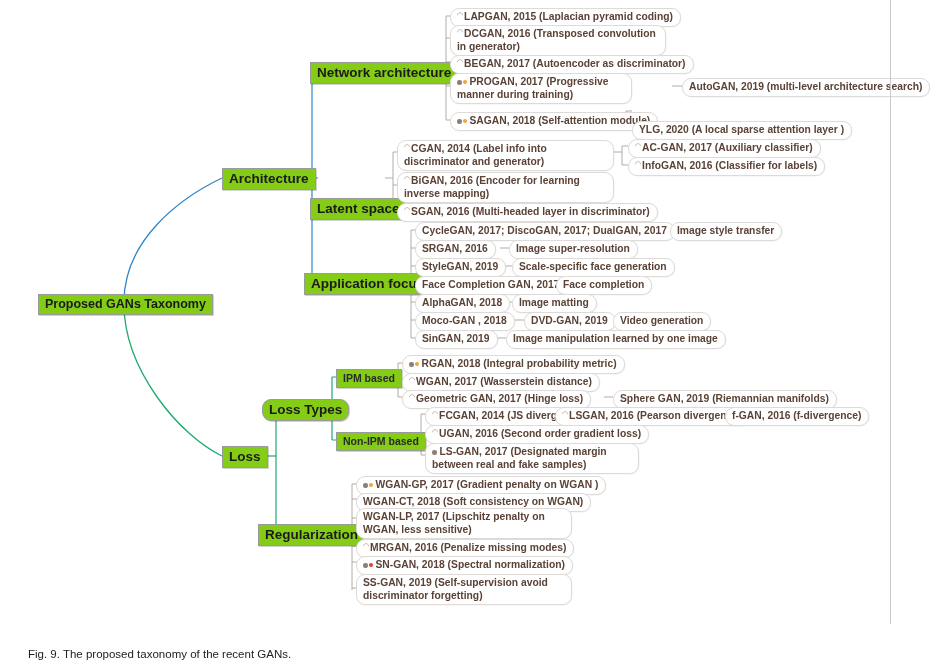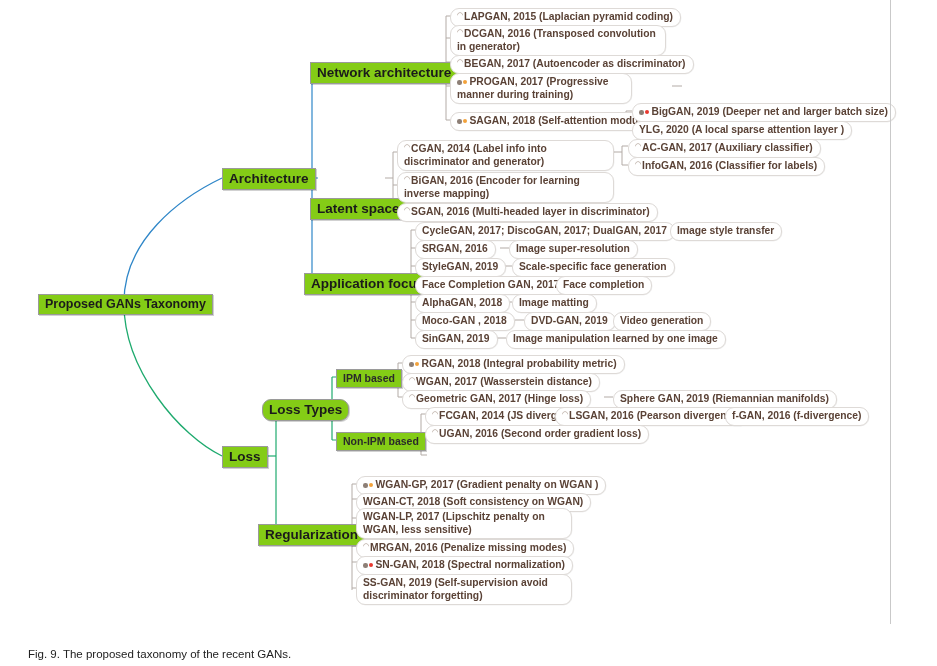--- a/index.html
+++ b/index.html
@@ -147,28 +147,28 @@
   </div>
 
   <div class="node pill" style="left:450px;top:55px;">
     <span class="glyph">◠</span><span>BEGAN, 2017 (Autoencoder as discriminator)</span>
   </div>
 
   <div class="node pill wrap" style="left:450px;top:73px;width:182px;">
     <span class="ic"><span class="dot gy"></span><span class="dot og"></span></span><span>PROGAN, 2017 (Progressive manner during training)</span>
   </div>
 
+  <div class="node pill" style="left:682px;top:78px;">
+    <span>AutoGAN, 2019 (multi-level architecture search)</span>
+  </div>
 
   <div class="node pill" style="left:450px;top:112px;">
     <span class="ic"><span class="dot gy"></span><span class="dot og"></span></span><span>SAGAN, 2018 (Self-attention module)</span>
   </div>
 
-  <div class="node pill" style="left:632px;top:103px;">
-    <span class="ic"><span class="dot gy"></span><span class="dot rd"></span></span><span>BigGAN, 2019 (Deeper net and larger batch size)</span>
-  </div>
 
   <div class="node pill" style="left:632px;top:121px;">
     <span>YLG, 2020 (A local sparse attention layer )</span>
   </div>
 
   <div class="node pill wrap" style="left:397px;top:140px;width:217px;">
     <span class="glyph">◠</span><span>CGAN, 2014 (Label info into discriminator and generator)</span>
   </div>
 
   <div class="node pill" style="left:628px;top:139px;">
@@ -261,20 +261,23 @@
     <span class="glyph">◠</span><span>LSGAN, 2016 (Pearson divergence)</span>
   </div>
   <div class="node pill" style="left:725px;top:407px;">
     <span>f-GAN, 2016 (f-divergence)</span>
   </div>
 
   <div class="node pill" style="left:425px;top:425px;">
     <span class="glyph">◠</span><span>UGAN, 2016 (Second order gradient loss)</span>
   </div>
 
+  <div class="node pill wrap" style="left:425px;top:443px;width:214px;">
+    <span class="ic"><span class="dot gy"></span></span><span>LS-GAN, 2017 (Designated margin between real and fake samples)</span>
+  </div>
 
   <div class="node pill" style="left:356px;top:476px;">
     <span class="ic"><span class="dot gy"></span><span class="dot og"></span></span><span>WGAN-GP, 2017 (Gradient penalty on WGAN )</span>
   </div>
 
   <div class="node pill" style="left:356px;top:493px;">
     <span>WGAN-CT, 2018 (Soft consistency on WGAN)</span>
   </div>
 
   <div class="node pill wrap" style="left:356px;top:508px;width:216px;">

